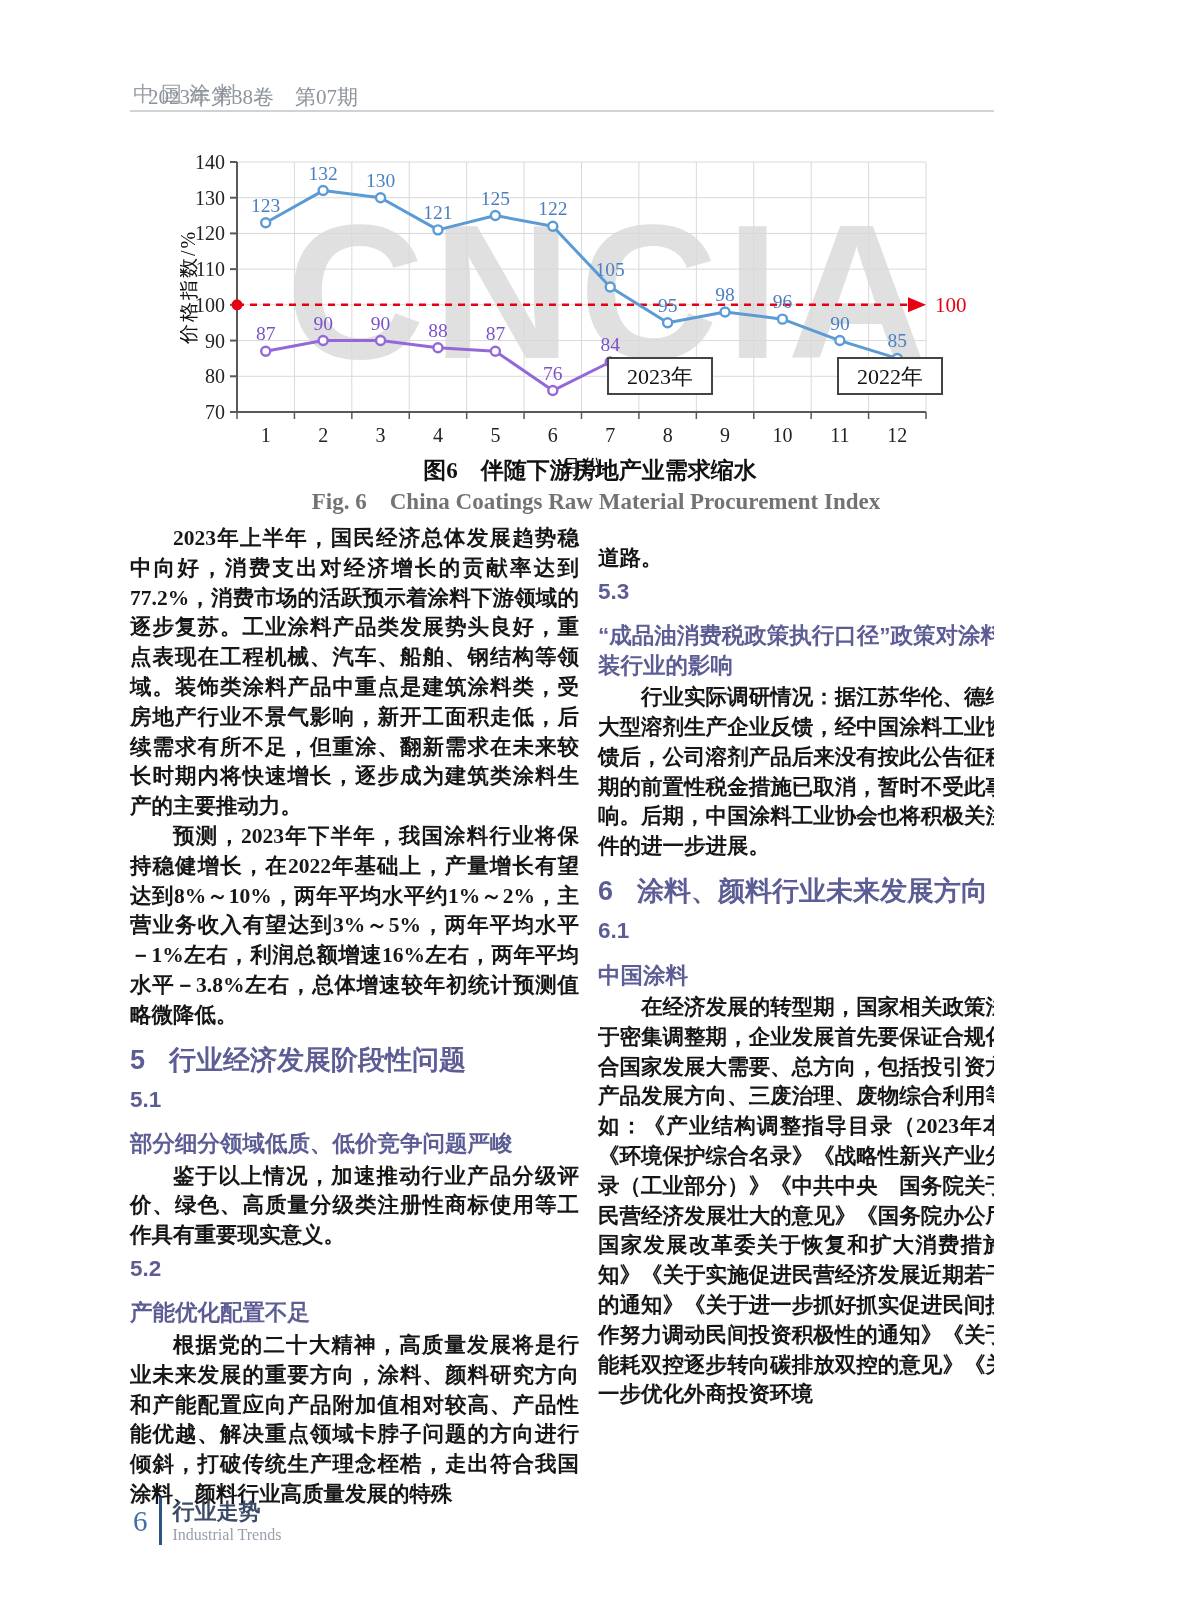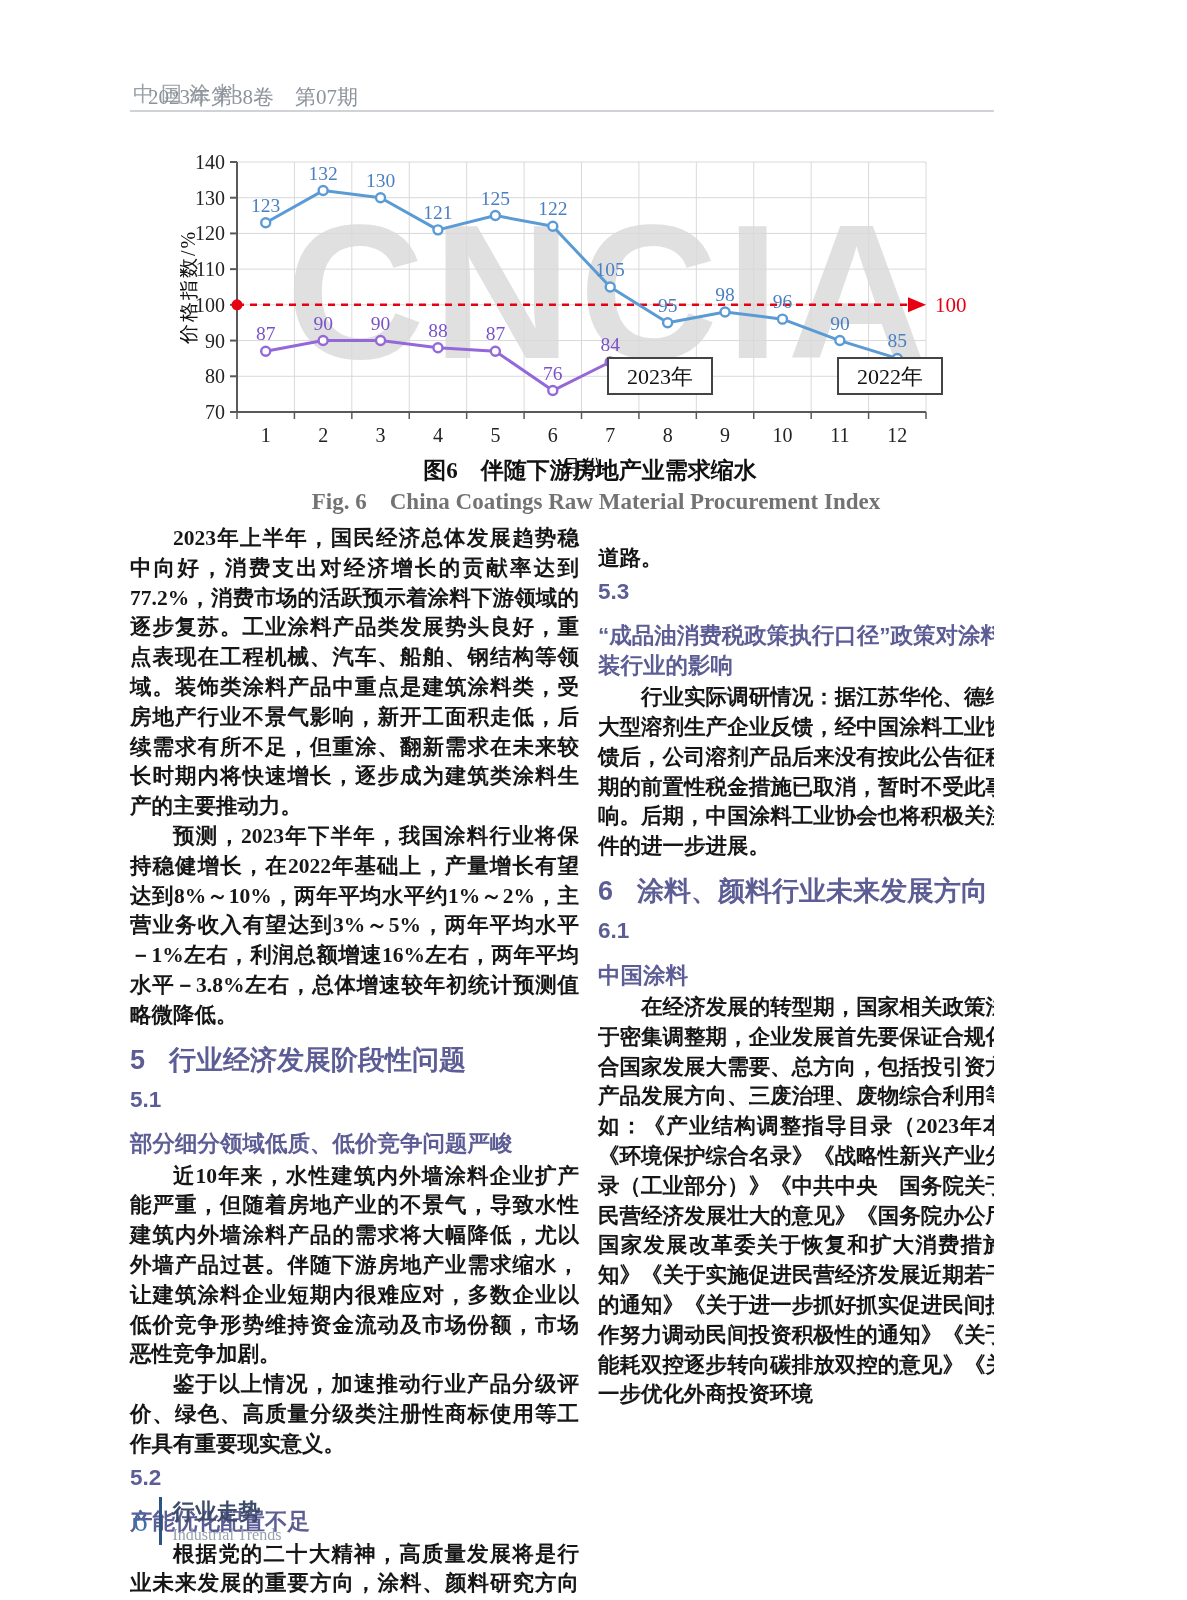--- a/index.html
+++ b/index.html
@@ -171,21 +171,20 @@
       <p>2023年上半年，国民经济总体发展趋势稳中向好，消费支出对经济增长的贡献率达到77.2%，消费市场的活跃预示着涂料下游领域的逐步复苏。工业涂料产品类发展势头良好，重点表现在工程机械、汽车、船舶、钢结构等领域。装饰类涂料产品中重点是建筑涂料类，受房地产行业不景气影响，新开工面积走低，后续需求有所不足，但重涂、翻新需求在未来较长时期内将快速增长，逐步成为建筑类涂料生产的主要推动力。</p>
       <p>预测，2023年下半年，我国涂料行业将保持稳健增长，在2022年基础上，产量增长有望达到8%～10%，两年平均水平约1%～2%，主营业务收入有望达到3%～5%，两年平均水平－1%左右，利润总额增速16%左右，两年平均水平－3.8%左右，总体增速较年初统计预测值略微降低。</p>
       <div class="h1">
         <span class="hnum">5</span>
         <span>行业经济发展阶段性问题</span>
       </div>
       <div class="h2">
         <span class="hnum">5.1</span>
         <span>部分细分领域低质、低价竞争问题严峻</span>
       </div>
-      <p>近10年来，水性建筑内外墙涂料企业扩产能严重，但随着房地产业的不景气，导致水性建筑内外墙涂料产品的需求将大幅降低，尤以外墙产品过甚。伴随下游房地产业需求缩水，让建筑涂料企业短期内很难应对，多数企业以低价竞争形势维持资金流动及市场份额，市场恶性竞争加剧。</p>
       <p>鉴于以上情况，加速推动行业产品分级评价、绿色、高质量分级类注册性商标使用等工作具有重要现实意义。</p>
       <div class="h2">
         <span class="hnum">5.2</span>
         <span>产能优化配置不足</span>
       </div>
       <p>根据党的二十大精神，高质量发展将是行业未来发展的重要方向，涂料、颜料研究方向和产能配置应向产品附加值相对较高、产品性能优越、解决重点领域卡脖子问题的方向进行倾斜，打破传统生产理念桎梏，走出符合我国涂料、颜料行业高质量发展的特殊</p>
     </div>
   <div id="col-right" class="col">
       <p class="noindent">道路。</p>
       <div class="h2">

